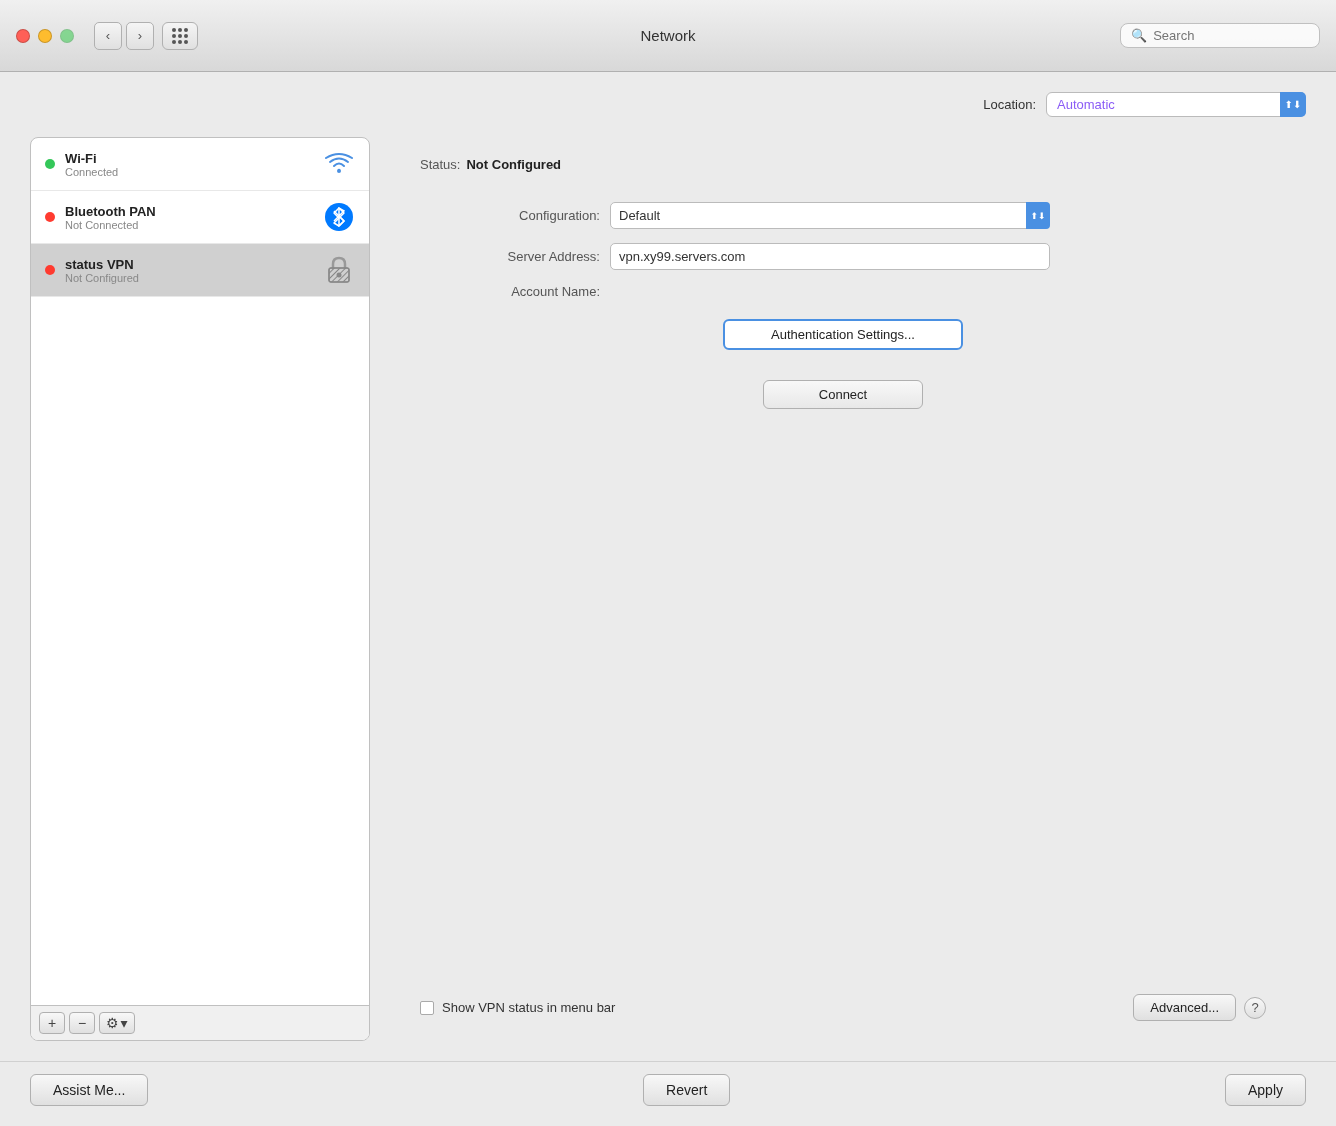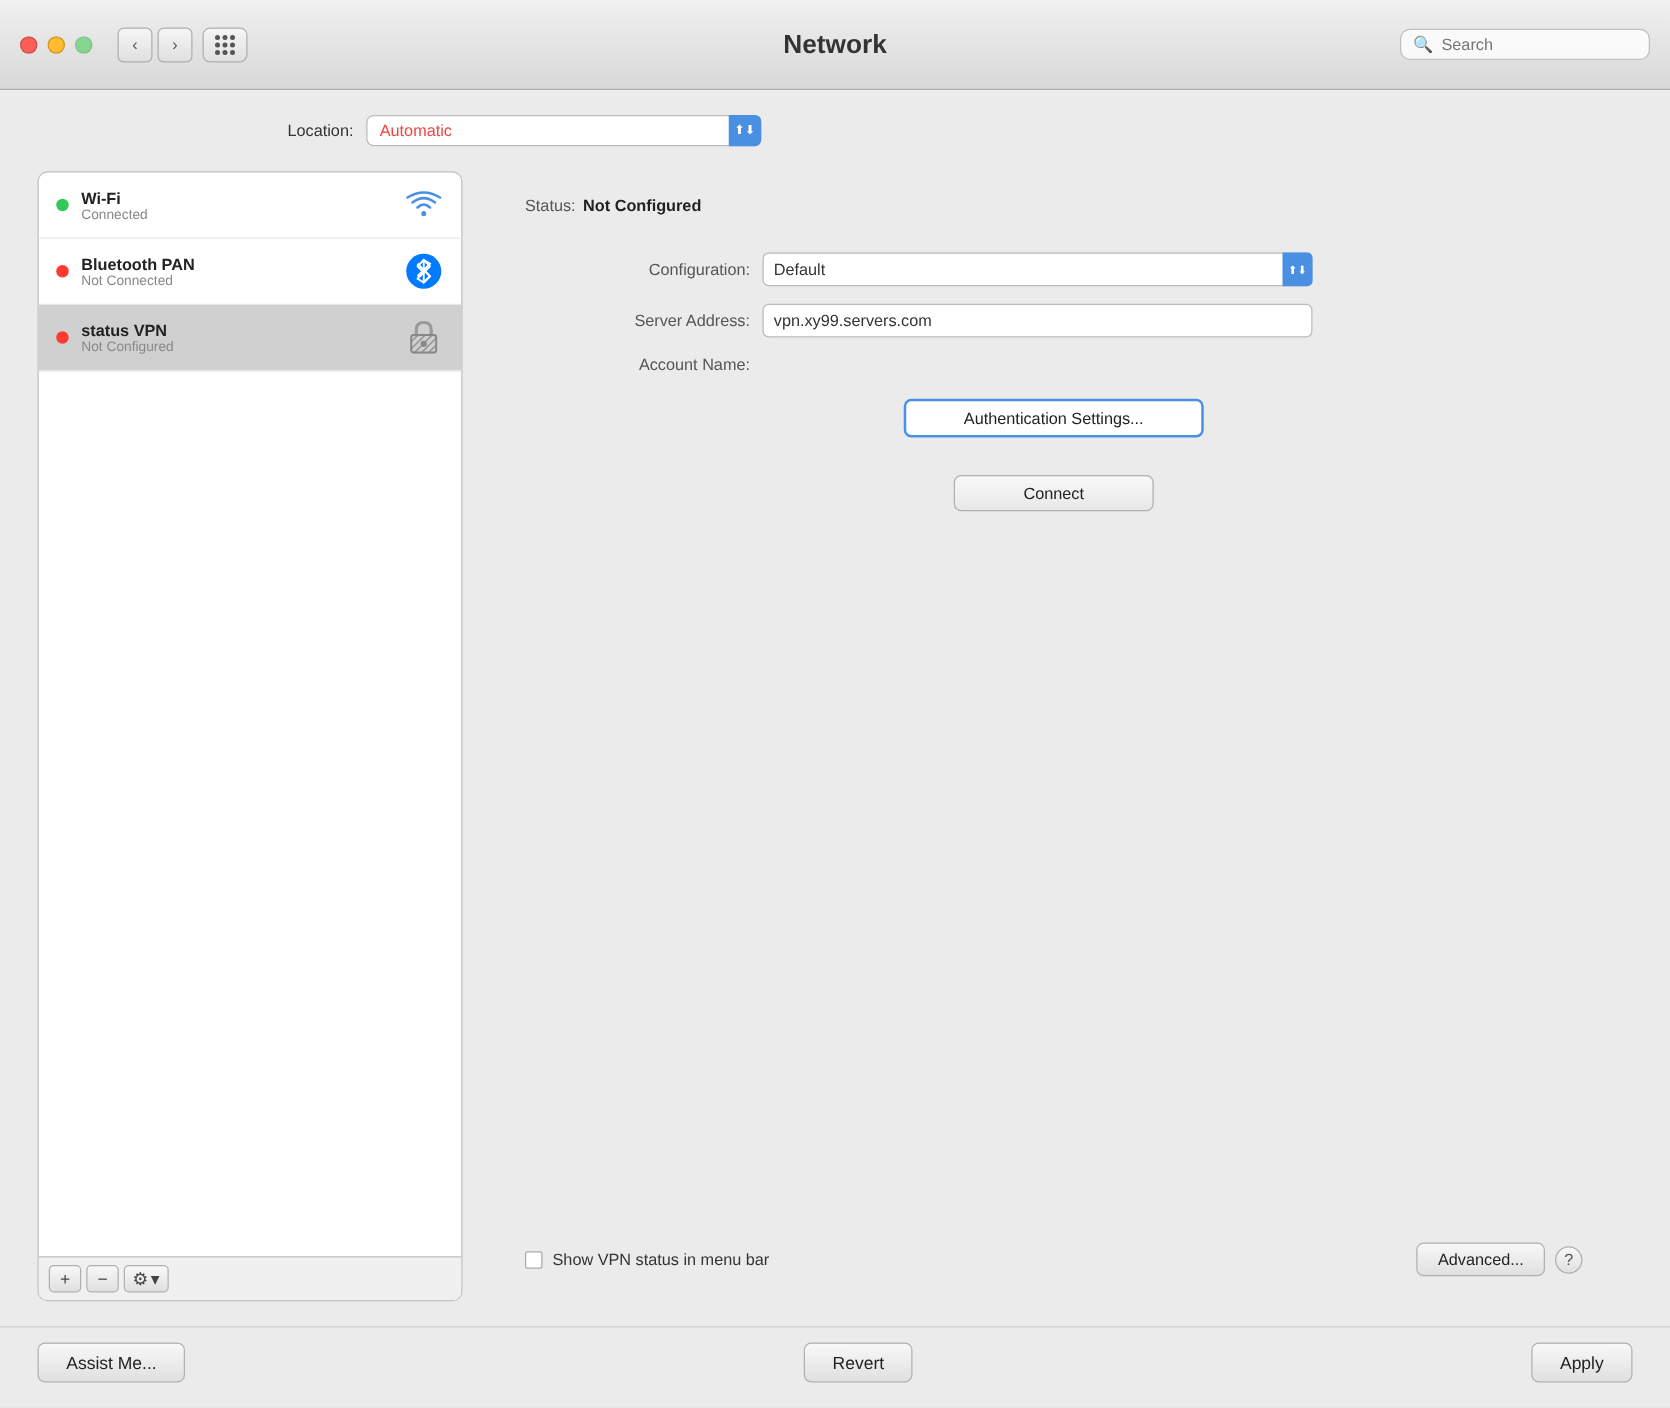--- a/index.html
+++ b/index.html
@@ -71,23 +71,23 @@
       margin-left: 8px;
       font-size: 11px;
       color: #555;
       letter-spacing: 0px;
     }
 
     .title-bar-title {
       position: absolute;
       left: 50%;
       transform: translateX(-50%);
-      font-size: 21px;
+      font-size: 15px;
       color: #333;
-      font-weight: 700;
+      font-weight: 400;
     }
 
     .search-bar {
       margin-left: auto;
       display: flex;
       align-items: center;
       background: rgba(255,255,255,0.8);
       border: 1px solid #c0c0c0;
       border-radius: 8px;
       padding: 4px 10px;
@@ -113,41 +113,42 @@
       padding: 20px 30px;
     }
 
     
     .location-row {
       display: flex;
       align-items: center;
       gap: 10px;
       margin-bottom: 20px;
       padding-left: 200px;
+      justify-content: flex-end;
     }
     .location-label {
       font-size: 13px;
       color: #333;
       font-weight: 400;
     }
     .location-select-wrap {
       position: relative;
       display: inline-flex;
       align-items: center;
     }
     .location-select {
       appearance: none;
       -webkit-appearance: none;
       background: white;
       border: 1px solid #bbb;
       border-radius: 6px;
       padding: 4px 30px 4px 10px;
       font-size: 13px;
-      color: #ef4444;
-      width: 316px;
+      color: #8b5cf6;
+      width: 260px;
       cursor: pointer;
     }
     .location-chevron-bg {
       position: absolute;
       right: 0;
       top: 0;
       bottom: 0;
       width: 26px;
       background: #4a90e2;
       border-radius: 0 5px 5px 0;

